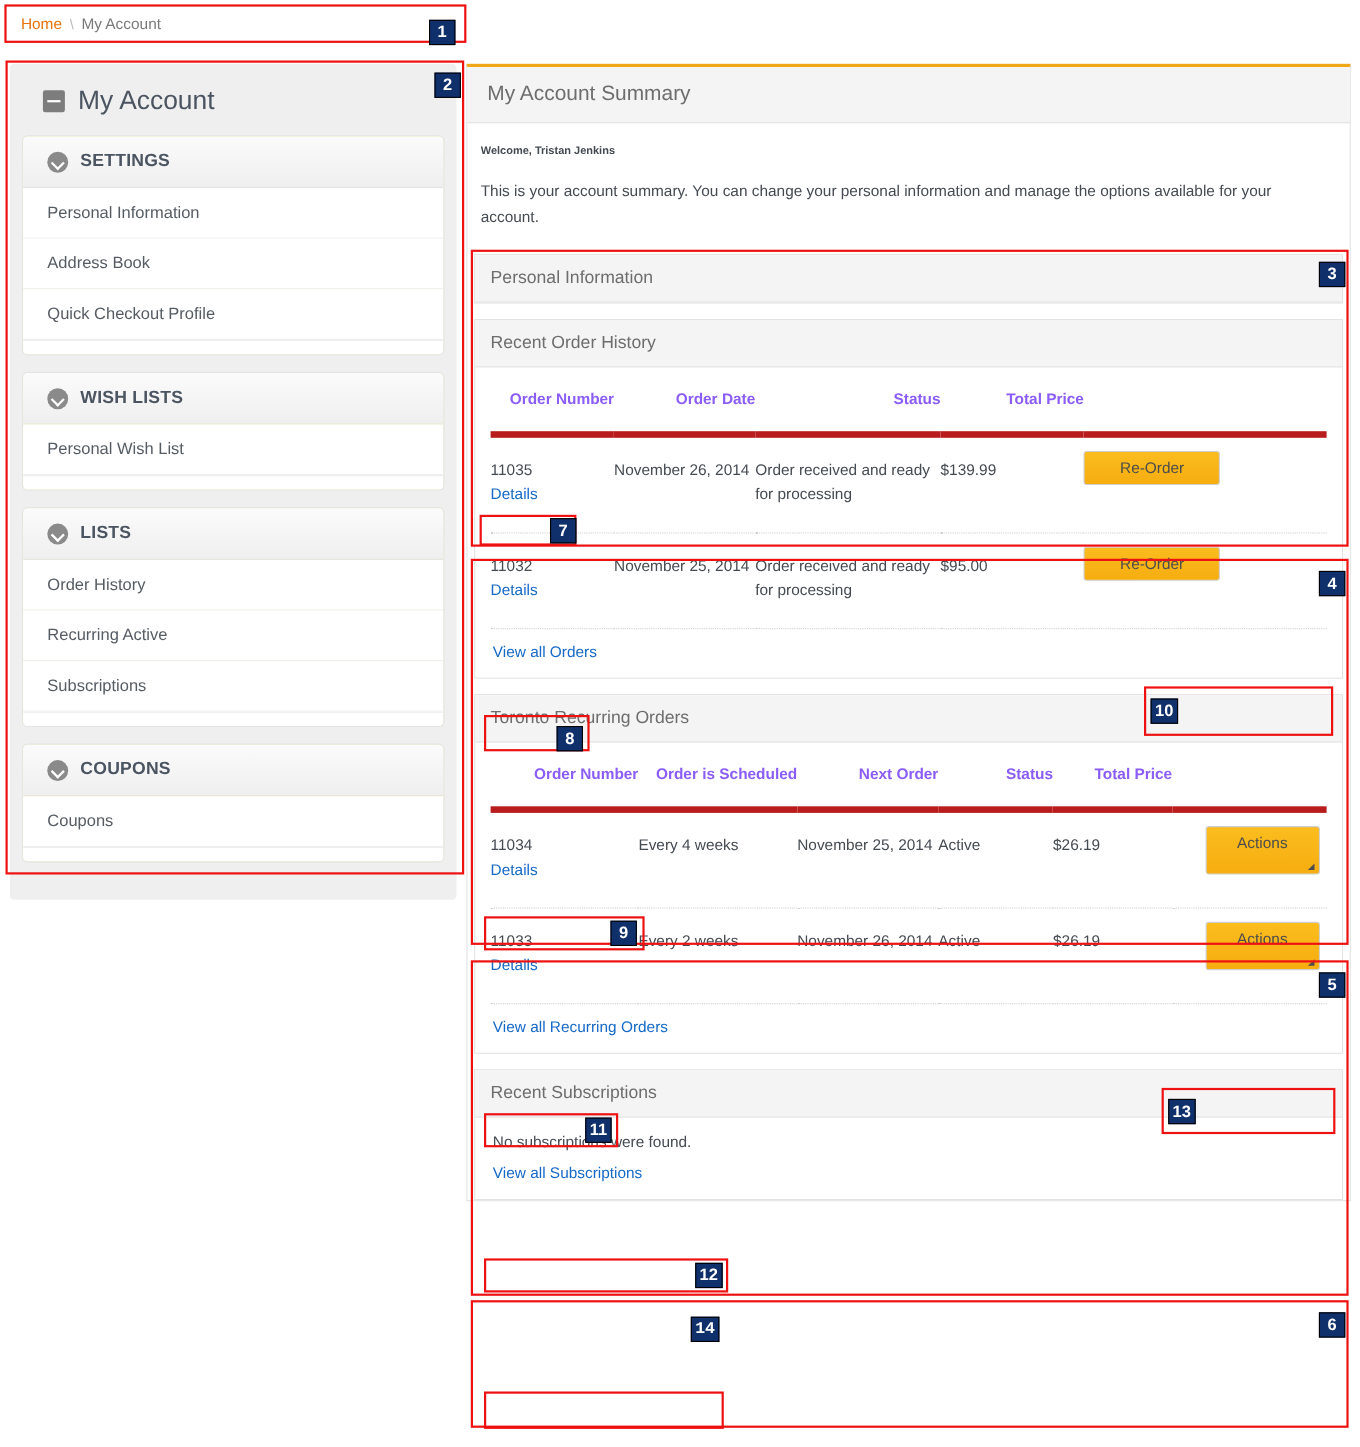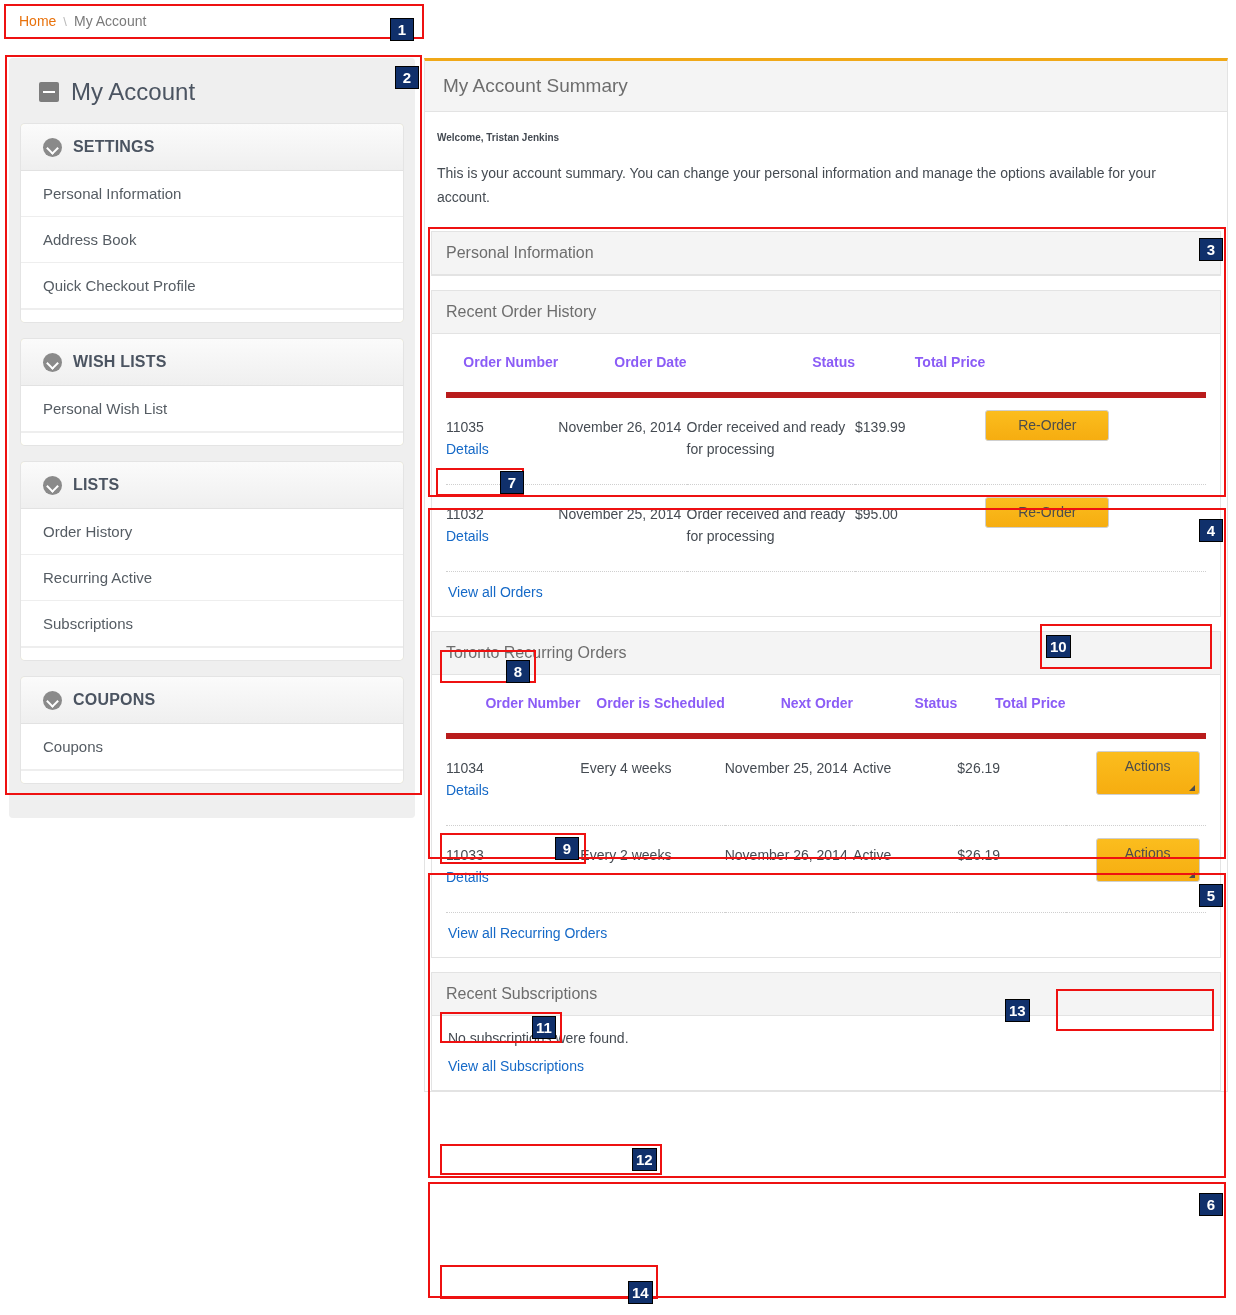--- a/index.html
+++ b/index.html
@@ -479,18 +479,18 @@
   <div class="anno-box" style="left:1040px; top:624px; width:172px; height:45px;"></div>
   <div class="anno-num" style="left:1046px; top:635px;">10</div>
 
   <div class="anno-box" style="left:440px; top:1012px; width:122px; height:31px;"></div>
   <div class="anno-num" style="left:532px; top:1016px;">11</div>
 
   <div class="anno-box" style="left:440px; top:1144px; width:222px; height:31px;"></div>
   <div class="anno-num" style="left:632px; top:1148px;">12</div>
 
   <div class="anno-box" style="left:1056px; top:989px; width:158px; height:42px;"></div>
-  <div class="anno-num" style="left:1005px; top:999px;">13</div>
+  <div class="anno-num" style="left:1062px; top:999px;">13</div>
 
   <div class="anno-box" style="left:440px; top:1265px; width:218px; height:34px;"></div>
-  <div class="anno-num" style="left:628px; top:1281px;">14</div>
+  <div class="anno-num" style="left:628px; top:1197px;font-family:Liberation Mono, monospace;">14</div>
 
 </div>
 
 </body></html>

